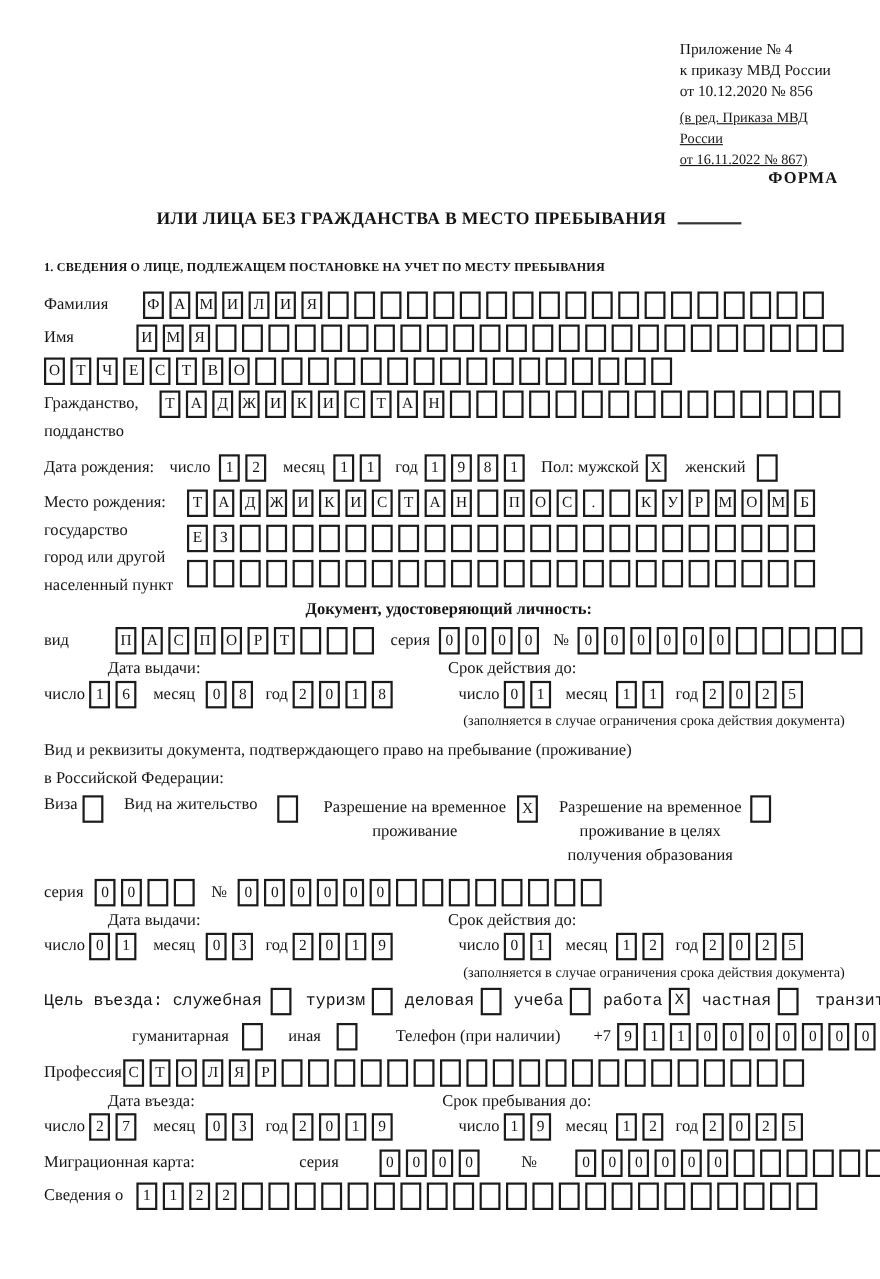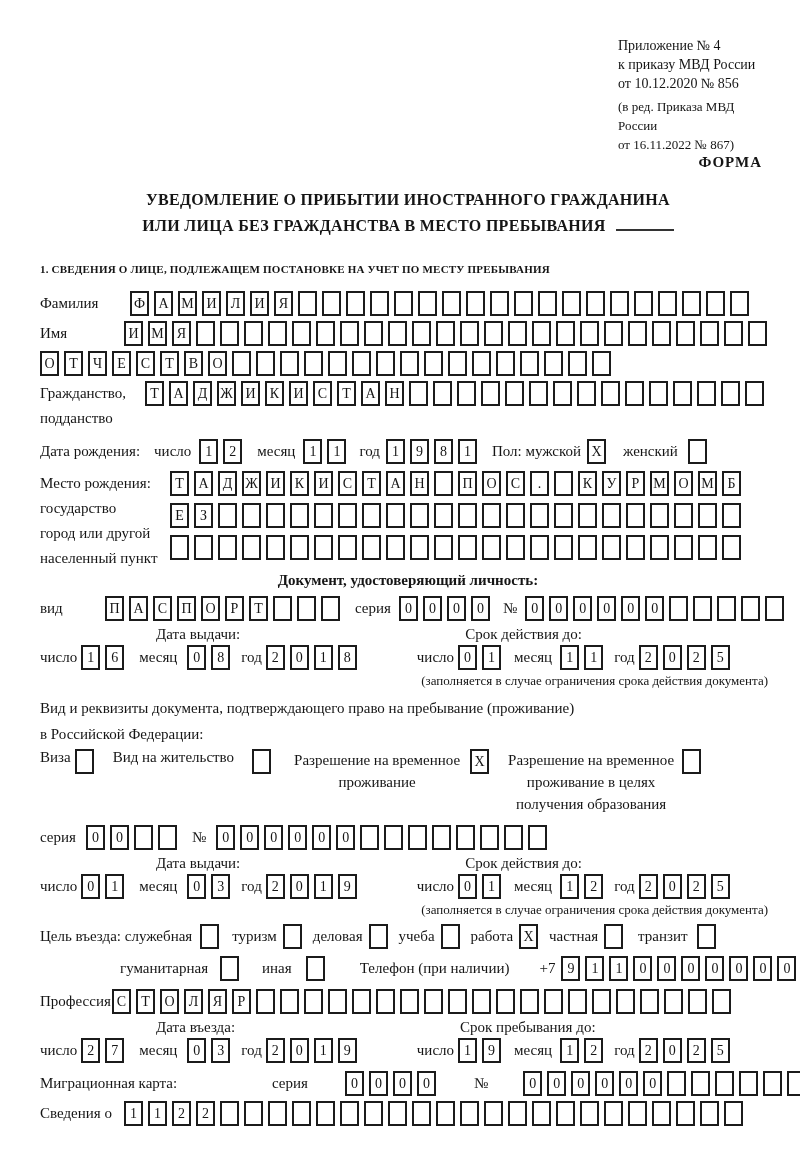--- a/index.html
+++ b/index.html
@@ -6,21 +6,21 @@
   html,body { margin:0; padding:0; background:#fff; }
   body {
     width:800px; height:1163px; overflow:hidden;
     font-family:"Liberation Serif", serif;
     font-size:15px; color:#151515;
   }
   .page { padding:36px 24px 0 40px; }
 
   
   .hdr { margin-left:578px; line-height:19px; font-size:14px; }
-  .hdr .small { font-size:13px; }
+  .hdr .small { font-size:13px;text-decoration:underline; }
   .hdr .gap { height:4px; }
   .forma { text-align:right; padding-right:14px; font-weight:bold; font-size:15px; letter-spacing:1px; }
 
   
   .title { text-align:center; font-weight:bold; font-size:16px; line-height:26px; margin-top:16px; letter-spacing:.3px; }
   .blank-line { display:inline-block; width:58px; border-bottom:2px solid #333; height:14px; margin-left:10px; }
 
   .sec-h { font-weight:bold; font-size:11px; margin-top:24px; margin-bottom:16px; letter-spacing:.2px; white-space:nowrap; }
 
   
@@ -48,21 +48,21 @@
   .w175 { width:175px; flex-shrink:0; }
   .w70 { width:70px; flex-shrink:0; }
 
   .ml4{margin-left:4px;} .ml6{margin-left:6px;} .ml8{margin-left:8px;}
   .ml10{margin-left:10px;} .ml12{margin-left:12px;} .ml14{margin-left:14px;}
   .ml18{margin-left:18px;} .ml30{margin-left:30px;}
   .ml55{margin-left:55px;} .ml80{margin-left:80px;}
 
   .center-bold { text-align:center; font-weight:bold; font-size:15px; margin:4px 0 7px 0; }
   .dh-row { margin-bottom:2px; margin-top:3px; }
-  .dh1 { margin-left:116px; font-size:15px; }
+  .dh1 { margin-left:58px; font-size:15px; }
   .dh2 { margin-left:225px; font-size:15px; }
   .note { text-align:right; font-size:13px; padding-right:8px; margin-top:-2px; margin-bottom:6px; }
   .para { line-height:26px; margin-top:4px; margin-bottom:2px; }
 
   .optlbl { text-align:center; line-height:22px; flex-shrink:0; }
 </style>
 </head>
 <body>
 
 <div class="page">
@@ -72,21 +72,20 @@
     <div>к приказу МВД России</div>
     <div>от 10.12.2020 № 856</div>
     <div class="gap"></div>
     <div class="small">(в ред. Приказа МВД России</div>
     <div class="small">от 16.11.2022 № 867)</div>
   </div>
 
   <div class="forma">ФОРМА</div>
 
   <div class="title">
-    <div>УВЕДОМЛЕНИЕ О ПРИБЫТИИ ИНОСТРАННОГО ГРАЖДАНИНА</div>
     <div><span>ИЛИ ЛИЦА БЕЗ ГРАЖДАНСТВА В МЕСТО ПРЕБЫВАНИЯ</span><span class="blank-line"></span></div>
   </div>
 
   <div class="sec-h">1. СВЕДЕНИЯ О ЛИЦЕ, ПОДЛЕЖАЩЕМ ПОСТАНОВКЕ НА УЧЕТ ПО МЕСТУ ПРЕБЫВАНИЯ</div>
 
   <div class="frow">
     <span class="w90">Фамилия</span>
     <span class="boxes"><span class="bx">Ф</span><span class="bx">А</span><span class="bx">М</span><span class="bx">И</span><span class="bx">Л</span><span class="bx">И</span><span class="bx">Я</span><span class="bx"></span><span class="bx"></span><span class="bx"></span><span class="bx"></span><span class="bx"></span><span class="bx"></span><span class="bx"></span><span class="bx"></span><span class="bx"></span><span class="bx"></span><span class="bx"></span><span class="bx"></span><span class="bx"></span><span class="bx"></span><span class="bx"></span><span class="bx"></span><span class="bx"></span><span class="bx"></span><span class="bx"></span></span>
   </div>
 
@@ -211,21 +210,21 @@
     <span class="boxes ml4"><span class="bx">2</span><span class="bx">0</span><span class="bx">1</span><span class="bx">9</span></span>
     <span class="ml55">число</span>
     <span class="boxes ml4"><span class="bx">0</span><span class="bx">1</span></span>
     <span class="ml8">месяц</span>
     <span class="boxes ml8"><span class="bx">1</span><span class="bx">2</span></span>
     <span class="ml6">год</span>
     <span class="boxes ml4"><span class="bx">2</span><span class="bx">0</span><span class="bx">2</span><span class="bx">5</span></span>
   </div>
   <div class="note">(заполняется в случае ограничения срока действия документа)</div>
 
-  <div class="frow" style="margin-top:6px;">
+  <div class="frow" style="margin-top:6px;font-family:Liberation Mono, monospace;">
     <span>Цель въезда: служебная</span>
     <span class="bx chk ml8"></span>
     <span class="ml8">туризм</span>
     <span class="bx chk ml6"></span>
     <span class="ml6">деловая</span>
     <span class="bx chk ml6"></span>
     <span class="ml6">учеба</span>
     <span class="bx chk ml6"></span>
     <span class="ml6">работа</span>
     <span class="bx chk ml6">X</span>

